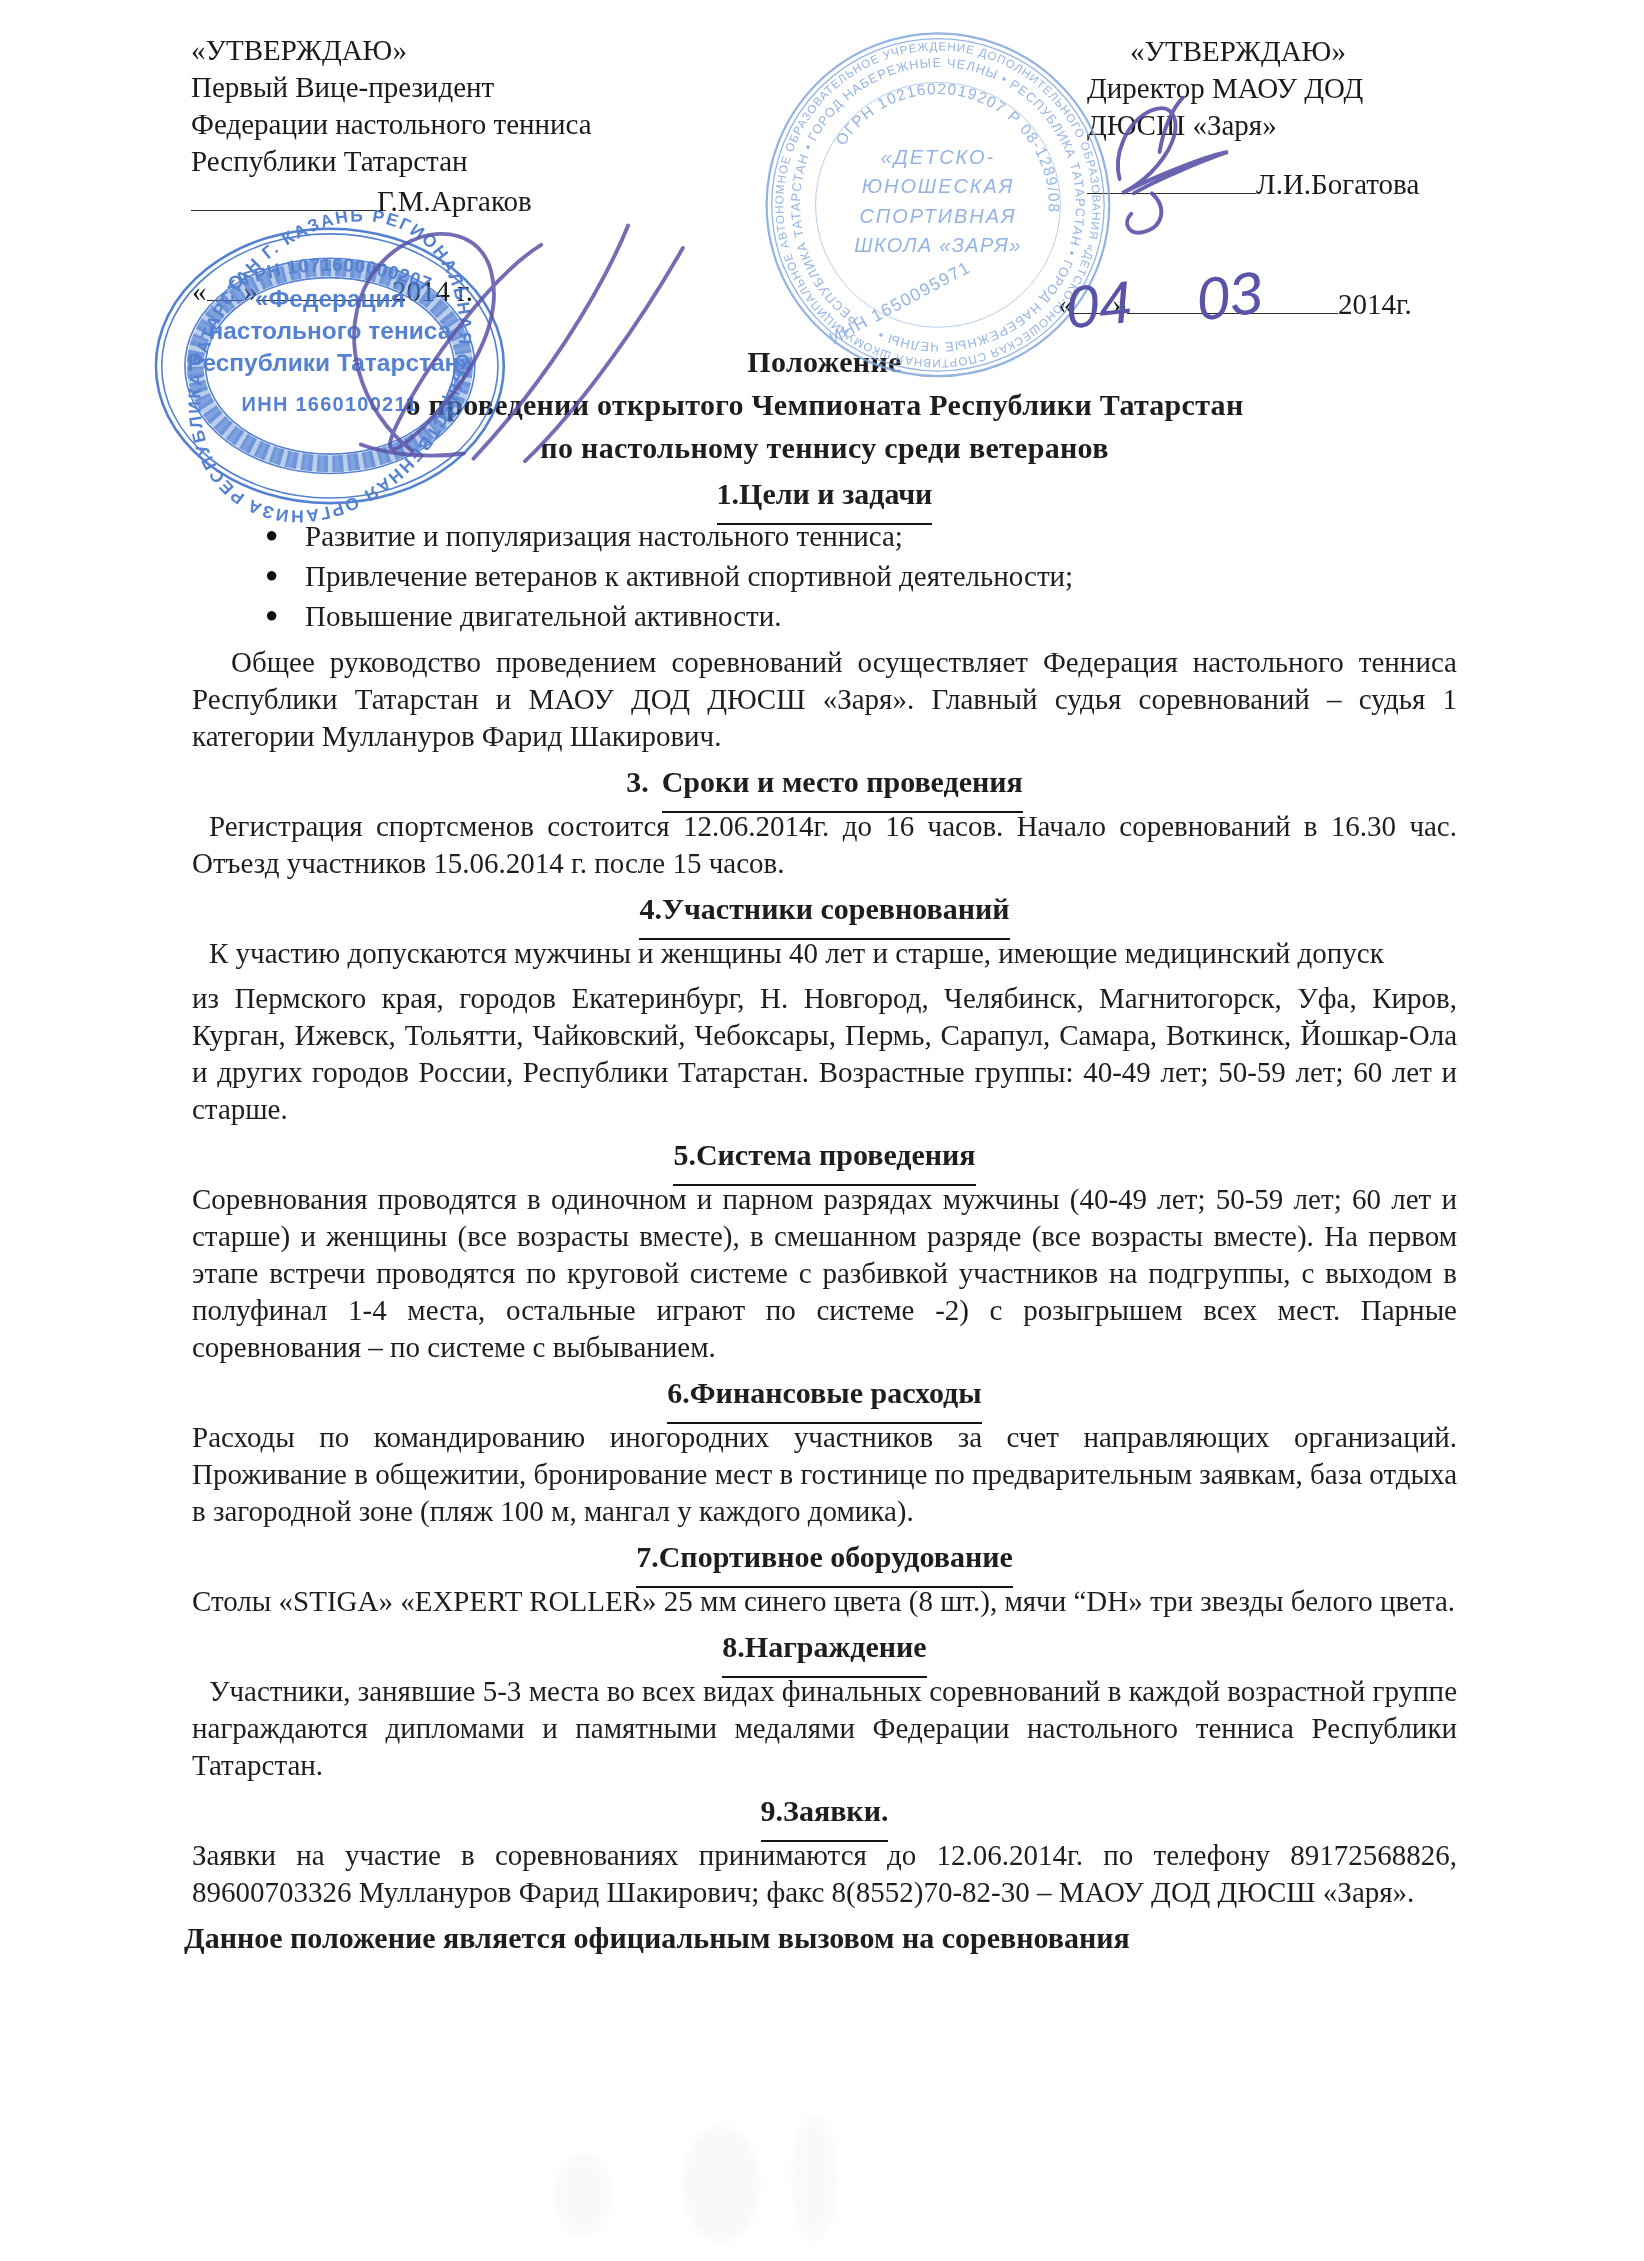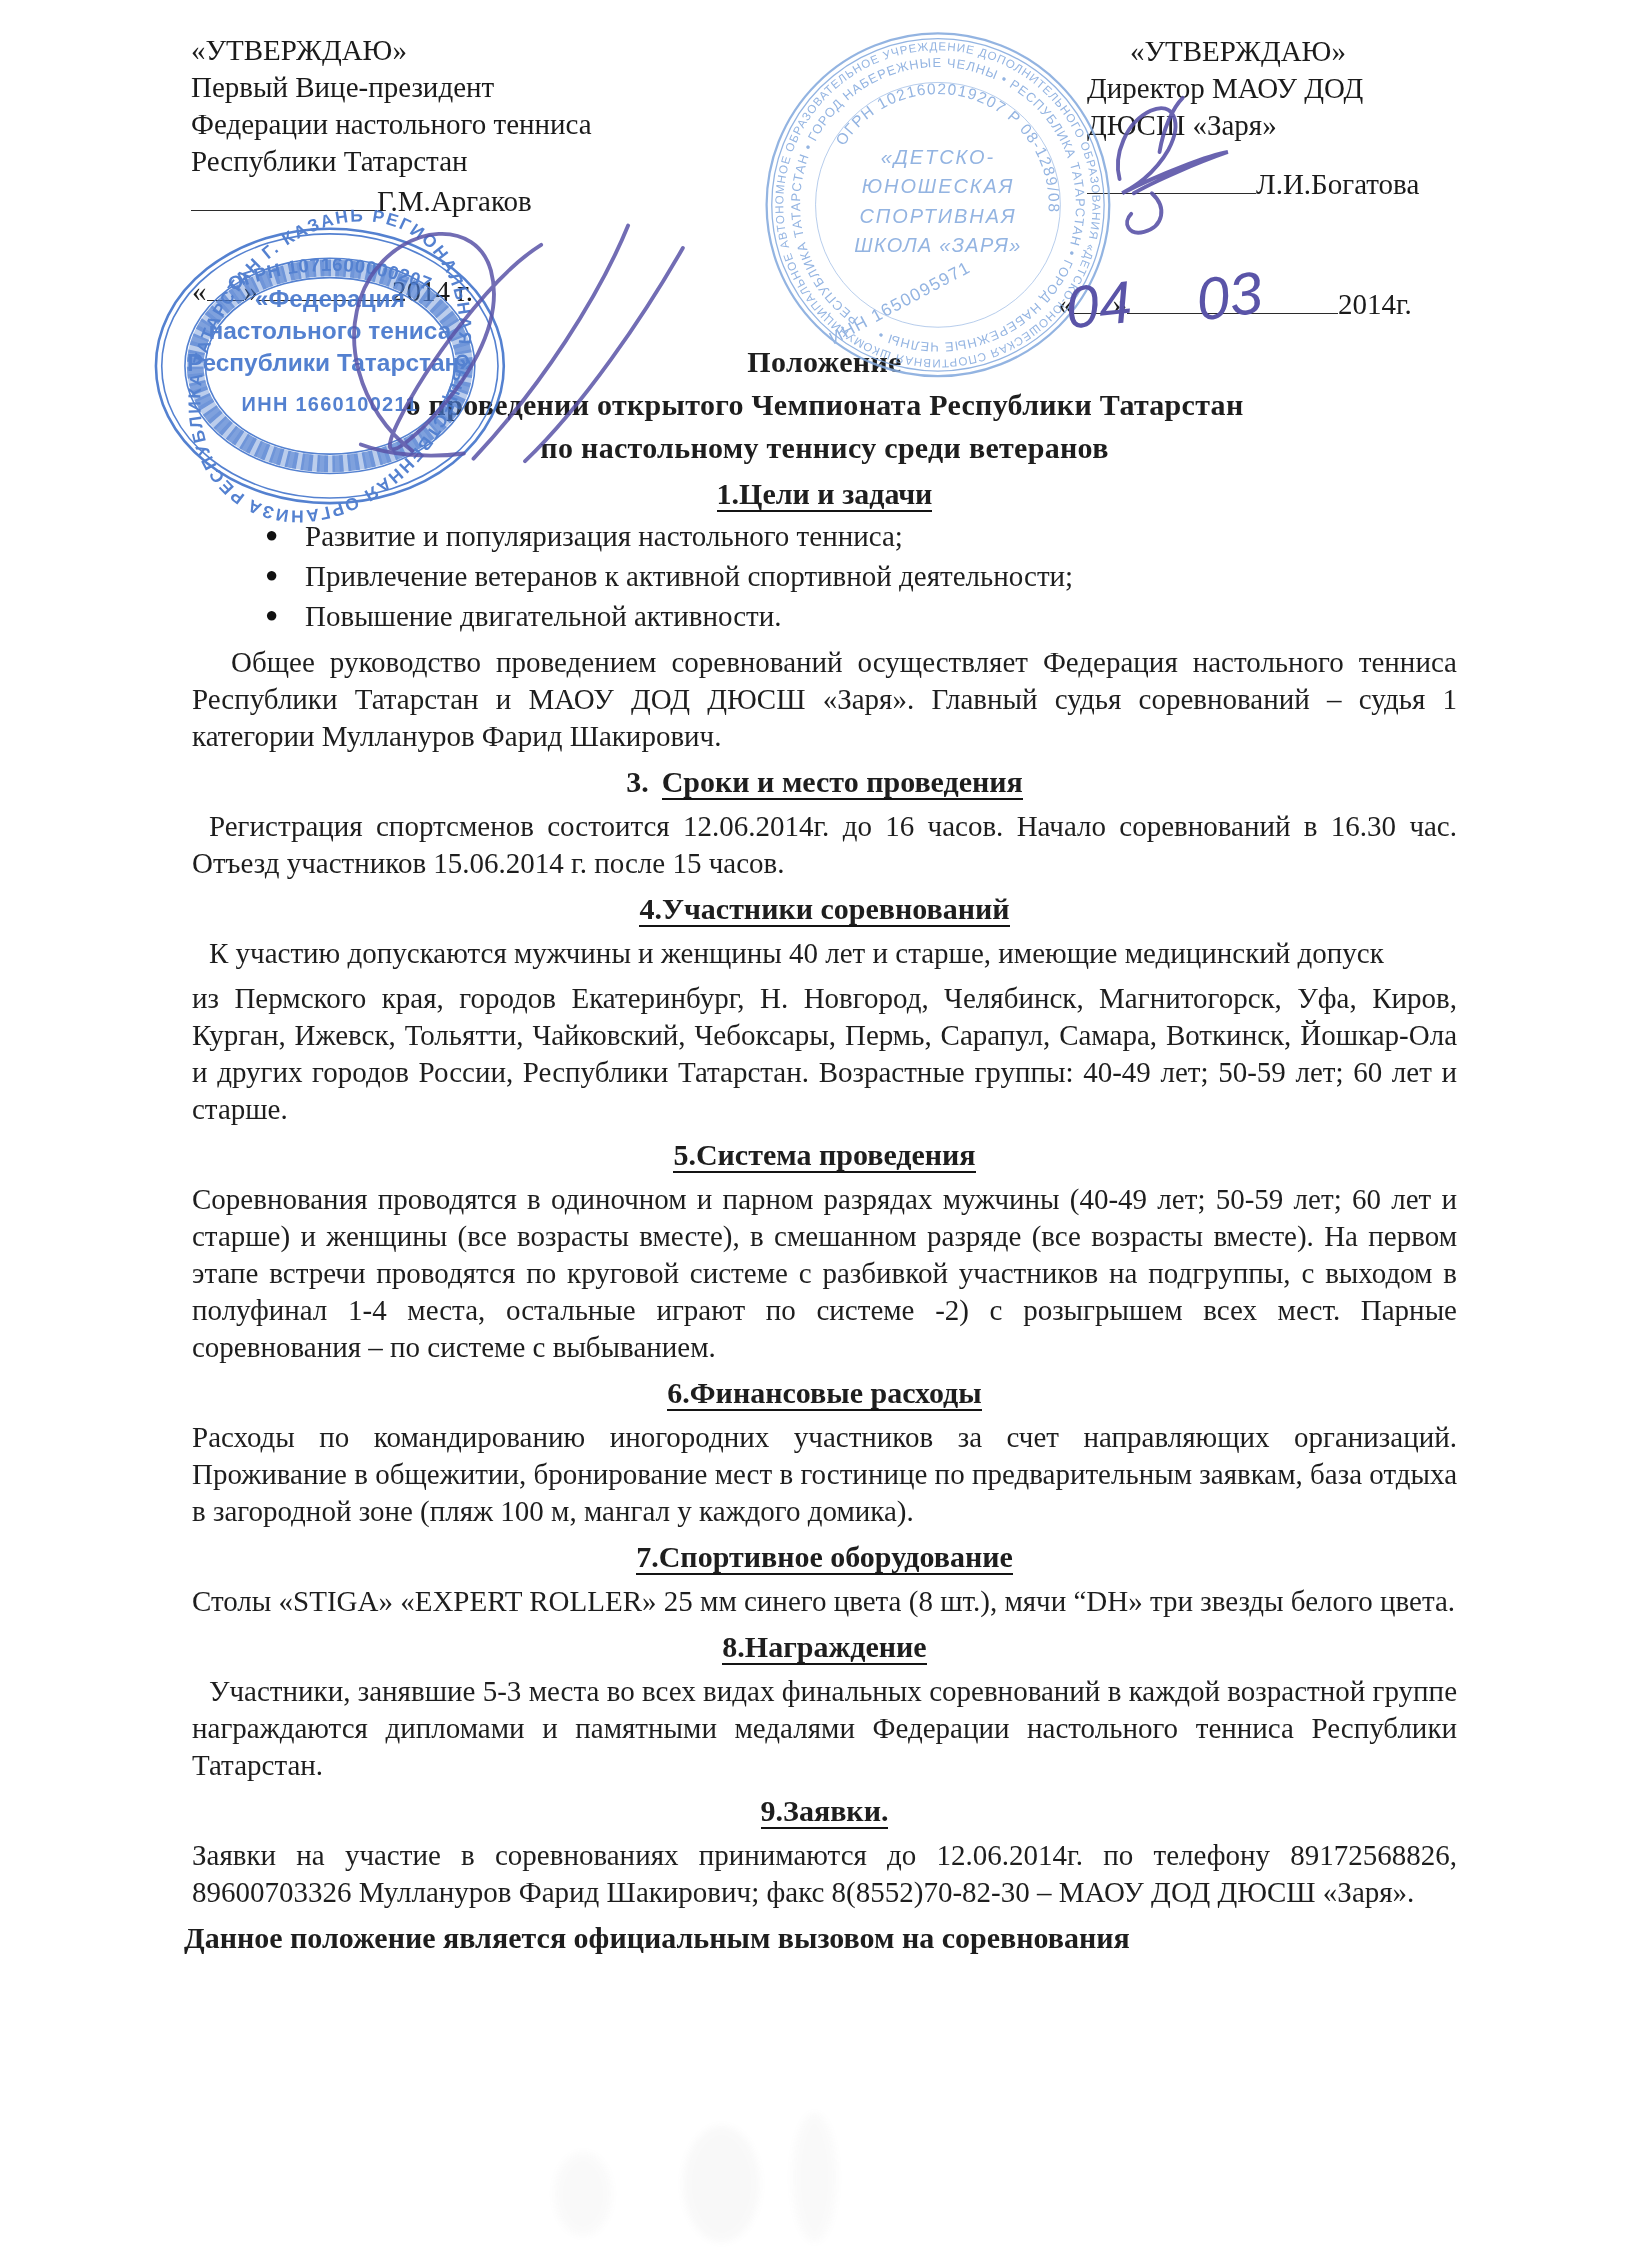--- a/index.html
+++ b/index.html
@@ -18,21 +18,21 @@
   .ul{display:inline-block;border-bottom:1.9px solid #2b2b2b;height:27px;vertical-align:baseline;}
   .date-row{position:absolute;font-size:29px;white-space:nowrap;color:#1b1b1b;}
   .date-left{left:192px;top:273px;}
   .date-right{left:1058px;top:286px;}
   
   .doc{position:absolute;left:184px;top:340px;width:1281px;font-size:29px;line-height:37px;text-align:justify;}
   .t-line{text-align:center;font-weight:bold;font-size:30px;line-height:43px;letter-spacing:0.3px;}
   .sec-h{text-align:center;font-weight:bold;font-size:30px;line-height:37px;margin:6.4px 0 3.9px 0;}
   .sec-h .num{margin-right:13px;}
   .sec-h .num:empty{margin-right:0;}
-  .sec-h .u{border-bottom:2.6px solid #141414;padding-bottom:0;}
+  .sec-h .u{border-bottom:2.6px solid #141414;padding-bottom:13px;}
   .doc p{margin:8px;}
   .ind-lg{text-indent:39px;}
   .ind-sm{text-indent:17px;}
   .bullets{margin:1.3px 0 0 0;padding:0;list-style:none;}
   .bullet{position:relative;padding-left:121px;text-align:left;line-height:40px;}
   .dot{position:absolute;left:81px;top:-1.3px;font-size:22px;color:#111;}
   .final-line{font-weight:bold;text-align:left;margin-top:7.7px;font-size:30px;}
   
   svg text{font-family:"Liberation Sans","DejaVu Sans",sans-serif;}
   .smudge{position:absolute;background:#8a8a8a;filter:blur(3.9px);}

